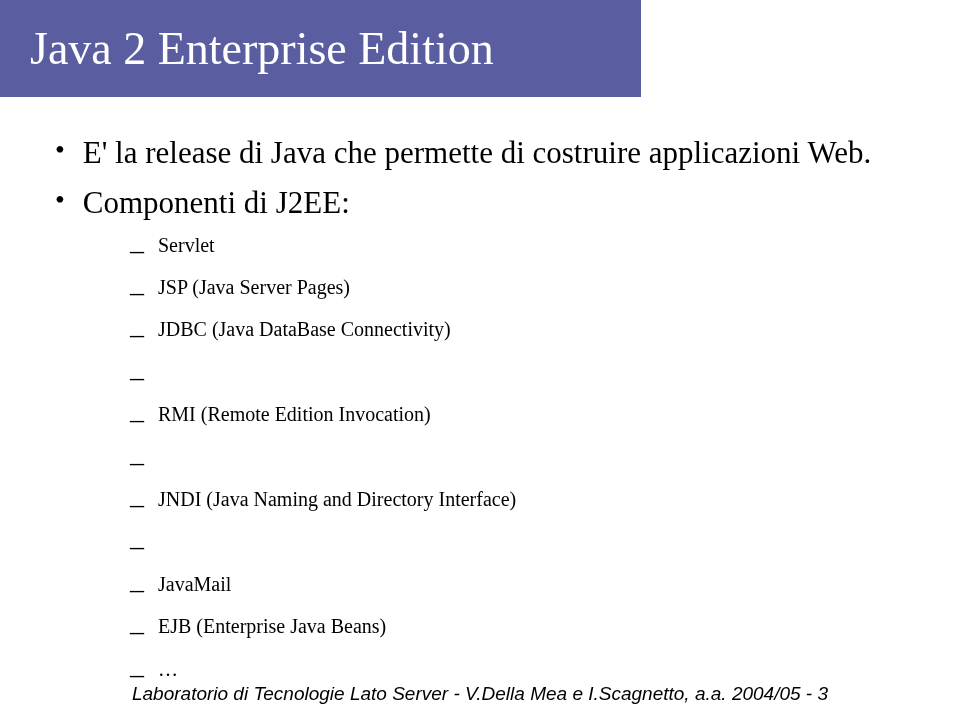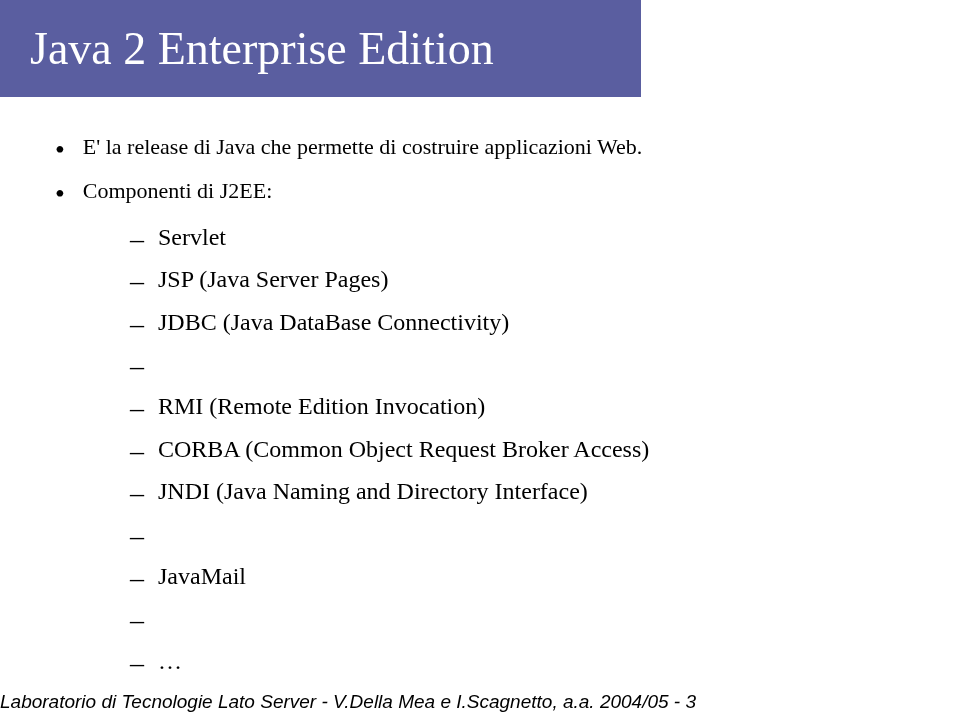--- a/index.html
+++ b/index.html
@@ -41,21 +41,21 @@
       margin-bottom: 8px;
     }
     
     .bullet-dot {
       font-size: 28px;
       margin-right: 18px;
       line-height: 1.3;
     }
     
     .bullet-text {
-      font-size: 22px;
+      font-size: 31px;
       line-height: 1.35;
       color: #000000;
     }
     
     .sub-list {
       margin-left: 75px;
       margin-top: 4px;
     }
     
     .sub-item {
@@ -65,29 +65,30 @@
     }
     
     .sub-dash {
       font-size: 28px;
       margin-right: 14px;
       line-height: 1.3;
       color: #000000;
     }
     
     .sub-text {
-      font-size: 24px;
+      font-size: 20px;
       line-height: 1.35;
       color: #000000;
     }
     
     .footer {
       position: absolute;
-      bottom: 2px;
+      bottom: 10px;
       width: 100%;
+      text-align: center;
       font-family: Arial, sans-serif;
       font-size: 19px;
       font-style: italic;
       color: #000000;
     }
   </style>
 </head>
 <body>
 
 <div class="title-bar">
@@ -121,35 +122,35 @@
     </div>
     <div class="sub-item">
       <span class="sub-dash">–</span>
     </div>
     <div class="sub-item">
       <span class="sub-dash">–</span>
       <span class="sub-text">RMI (Remote Edition Invocation)</span>
     </div>
     <div class="sub-item">
       <span class="sub-dash">–</span>
-      <span class="sub-text">CORBA (Common Object Request Broker Access)</span>
     </div>
     <div class="sub-item">
       <span class="sub-dash">–</span>
       <span class="sub-text">JNDI (Java Naming and Directory Interface)</span>
     </div>
     <div class="sub-item">
       <span class="sub-dash">–</span>
     </div>
     <div class="sub-item">
       <span class="sub-dash">–</span>
       <span class="sub-text">JavaMail</span>
     </div>
     <div class="sub-item">
       <span class="sub-dash">–</span>
+      <span class="sub-text">EJB (Enterprise Java Beans)</span>
     </div>
     <div class="sub-item">
       <span class="sub-dash">–</span>
       <span class="sub-text">…</span>
     </div>
   </div>
 
 </div>
 
 <div class="footer">Laboratorio di Tecnologie Lato Server - V.Della Mea e I.Scagnetto, a.a. 2004/05 - 3</div>

